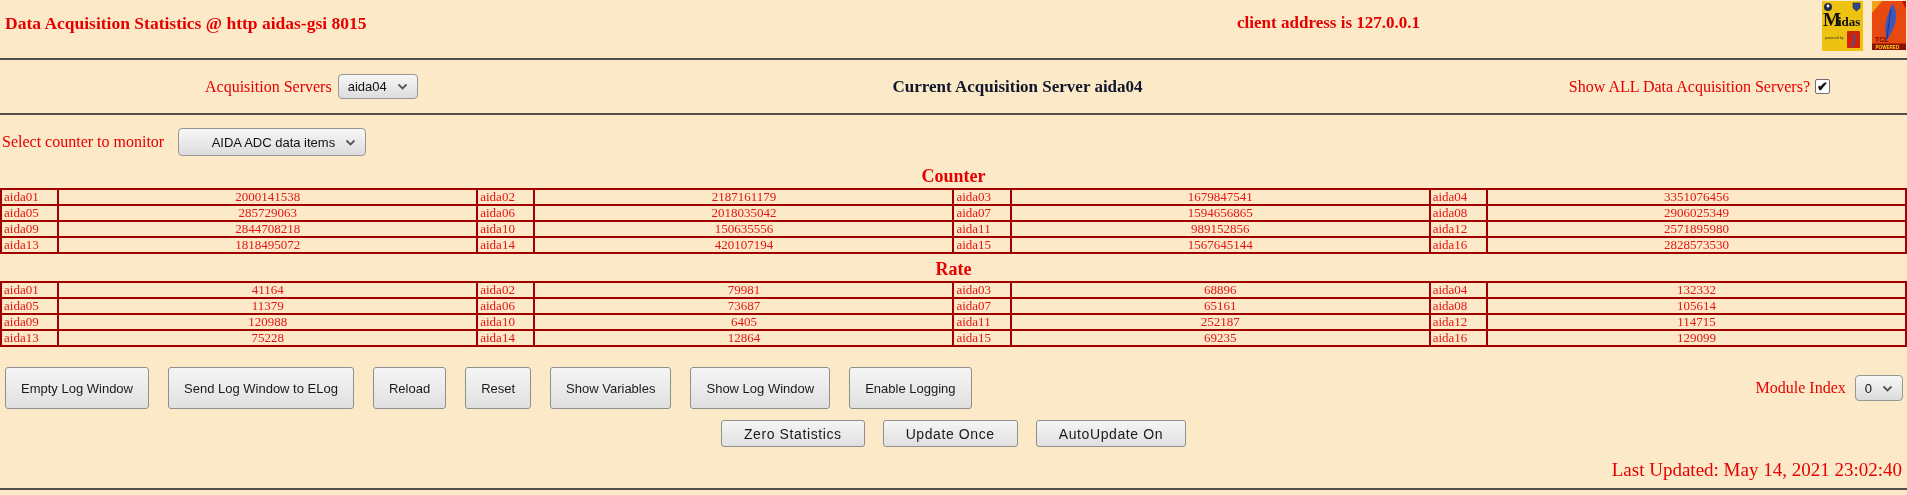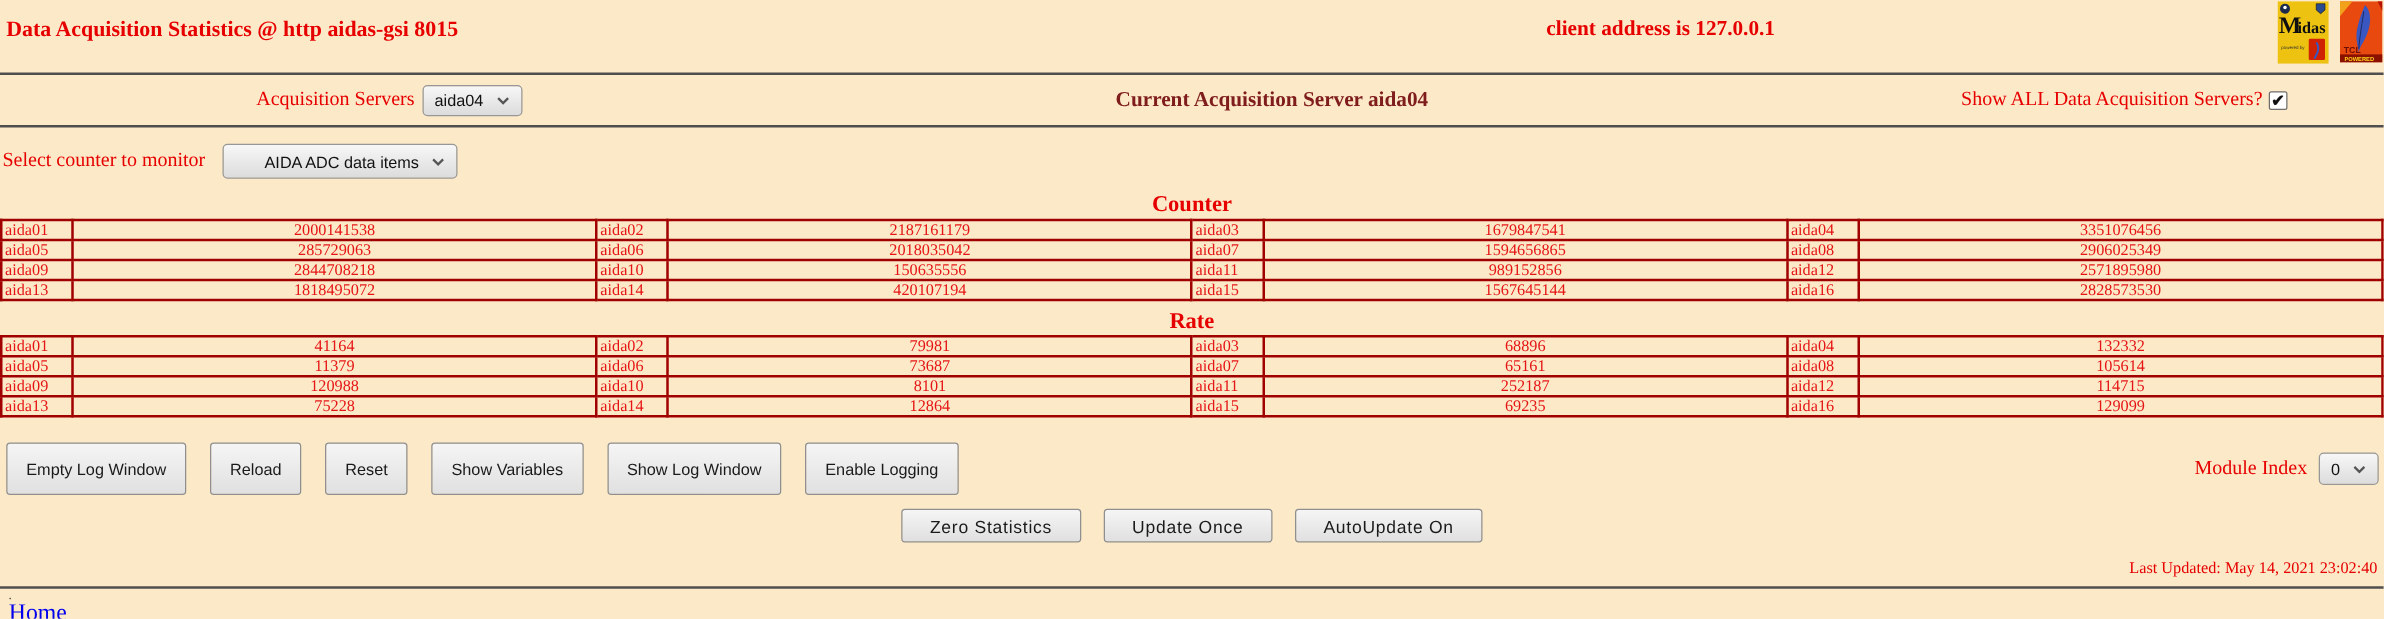--- a/index.html
+++ b/index.html
@@ -20,23 +20,23 @@
   }
 
   
   .header { display: flex; align-items: flex-start; height: 58px; padding: 0 1px 0 5px; gap: 42px; }
   .page-title { font-family: "Liberation Serif", serif; font-weight: bold; color: #e60000; font-size: 17.5px; margin-top: 13px; white-space: nowrap; }
   .client-address { font-family: "Liberation Serif", serif; font-weight: bold; color: #e60000; font-size: 17px; margin-left: auto; margin-right: 360px; margin-top: 13px; white-space: nowrap; }
   .logos { display: flex; gap: 9px; margin-top: 1px; }
   .logo { display: block; }
 
   
-  .server-bar { display: flex; align-items: center; height: 40px; }
+  .server-bar { display: flex; align-items: center; height: 53px; }
   .sb-left { flex: 1 1 0; display: flex; align-items: center; gap: 6px; padding-left: 205px; }
-  .sb-center { flex: 0 0 auto; font-family: "Liberation Serif", serif; font-weight: bold; color: #7f1d1d; font-size: 17px; }
+  .sb-center { flex: 0 0 auto; font-family: "Liberation Serif", serif; font-weight: bold; color: #0f172a; font-size: 17px; }
   .sb-right { flex: 1 1 0; display: flex; align-items: center; gap: 5px; justify-content: flex-end; padding-right: 77px; }
 
   
   .select {
     display: inline-flex; align-items: center; justify-content: space-between;
     background: linear-gradient(#f7f7f7, #dcdcdc);
     border: 1px solid #979797; border-radius: 4px;
     font-size: 13px; color: #111; padding: 3px 9px; gap: 10px;
     cursor: default; white-space: nowrap;
   }
@@ -79,21 +79,21 @@
     font-family: "Liberation Sans", sans-serif; font-size: 13px; color: #1a1a1a;
     padding: 4px 15px; height: 42px; cursor: default; white-space: nowrap;
   }
   .toolbar { display: flex; align-items: center; gap: 19px; margin-top: 20px; padding: 0 4px 0 5px; }
   .toolbar-right { margin-left: auto; display: flex; align-items: center; gap: 9px; }
   .update-bar { display: flex; justify-content: center; gap: 18px; margin-top: 11px; }
   .update-bar button { font-size: 14px; letter-spacing: 0.6px; padding: 4px 22px; height: 27px; }
 
   .last-updated {
     text-align: right; padding-right: 5px; margin-top: 12px;
-    font-family: "Liberation Serif", serif; color: #e60000; font-size: 13px;
+    font-family: "Liberation Serif", serif; color: #e60000; font-size: 19px;
   }
   .bottom-rule { margin-top: 7px; }
   .footer { padding-left: 7px; }
   .footer-dot { font-size: 9px; color: #222; line-height: 7px; margin-top: 2px; font-family: "Liberation Serif", serif; }
   .home-link { font-family: "Liberation Serif", serif; font-size: 19px; color: #0000ee; text-decoration: underline; }
 </style>
 </head>
 <body>
 
 <div>
@@ -225,41 +225,42 @@
           <td class="cval">73687</td>
           <td class="cname">aida07</td>
           <td class="cval">65161</td>
           <td class="cname">aida08</td>
           <td class="cval">105614</td>
         </tr>
         <tr>
           <td class="cname">aida09</td>
           <td class="cval">120988</td>
           <td class="cname">aida10</td>
-          <td class="cval">8101</td>
+          <td class="cval">6405</td>
           <td class="cname">aida11</td>
           <td class="cval">252187</td>
           <td class="cname">aida12</td>
           <td class="cval">114715</td>
         </tr>
         <tr>
           <td class="cname">aida13</td>
           <td class="cval">75228</td>
           <td class="cname">aida14</td>
           <td class="cval">12864</td>
           <td class="cname">aida15</td>
           <td class="cval">69235</td>
           <td class="cname">aida16</td>
           <td class="cval">129099</td>
         </tr>
       </tbody>
   </table>
 
   <div class="toolbar">
     <button>Empty Log Window</button>
+    <button>Send Log Window to ELog</button>
     <button>Reload</button>
     <button>Reset</button>
     <button>Show Variables</button>
     <button>Show Log Window</button>
     <button>Enable Logging</button>
     <div class="toolbar-right">
       <span class="red-serif">Module Index</span>
       <div class="select sel-module">
         <span>0</span>
         <svg class="chevron" width="11" height="7" viewBox="0 0 11 7">

